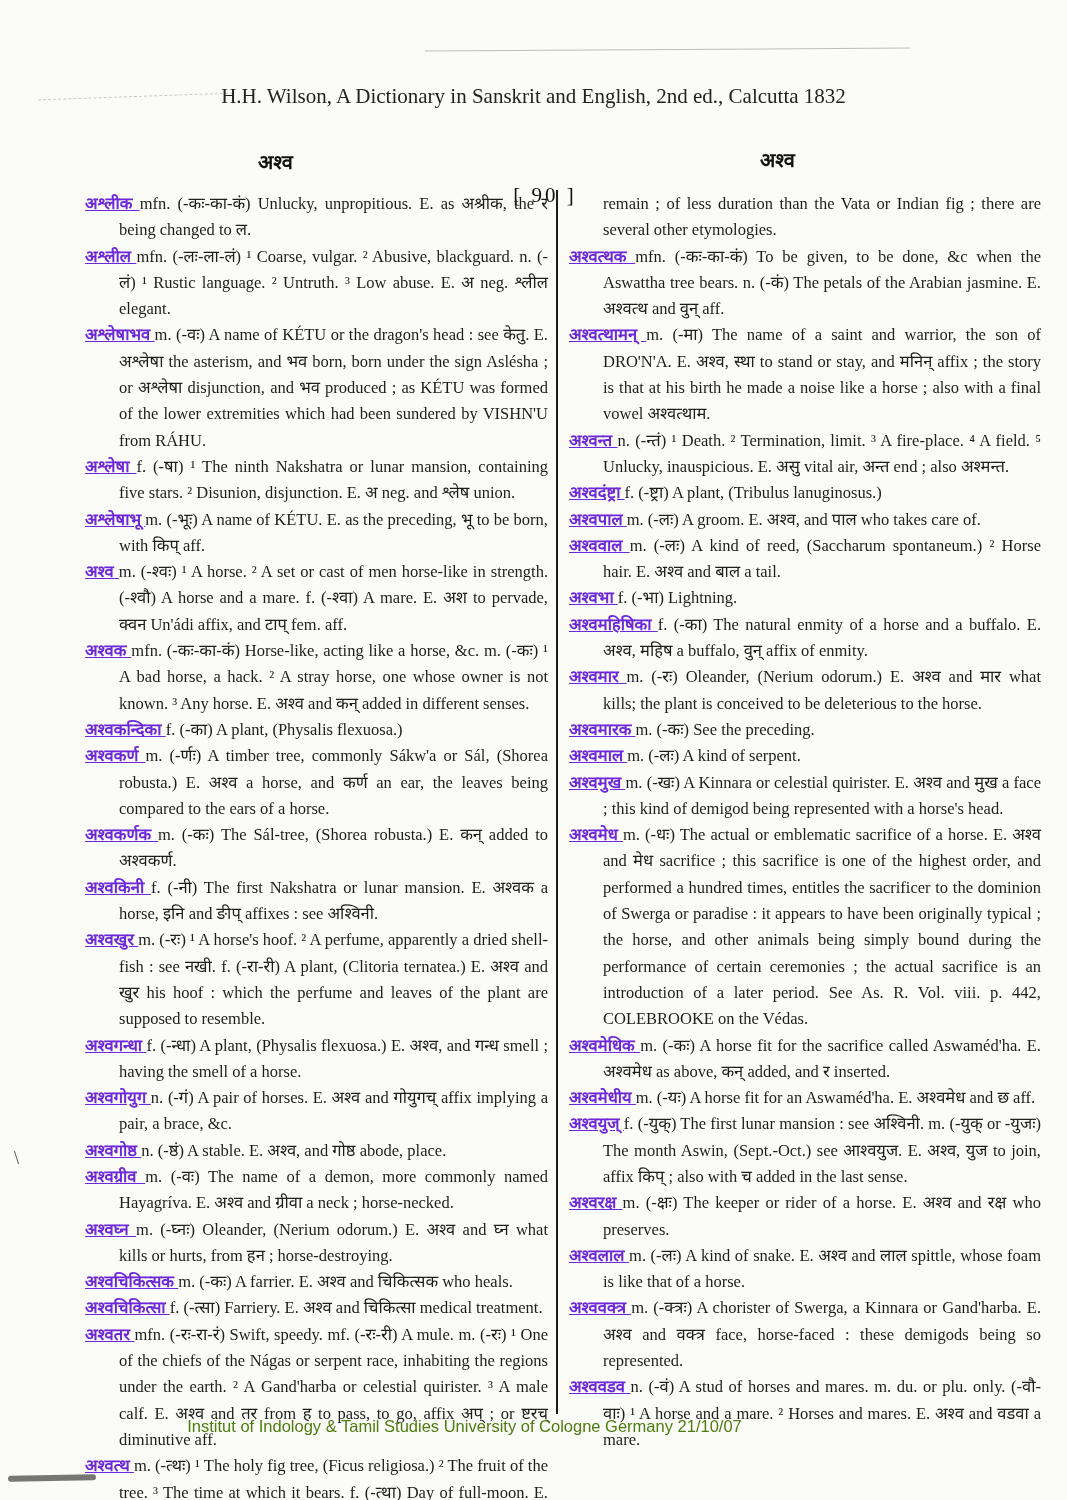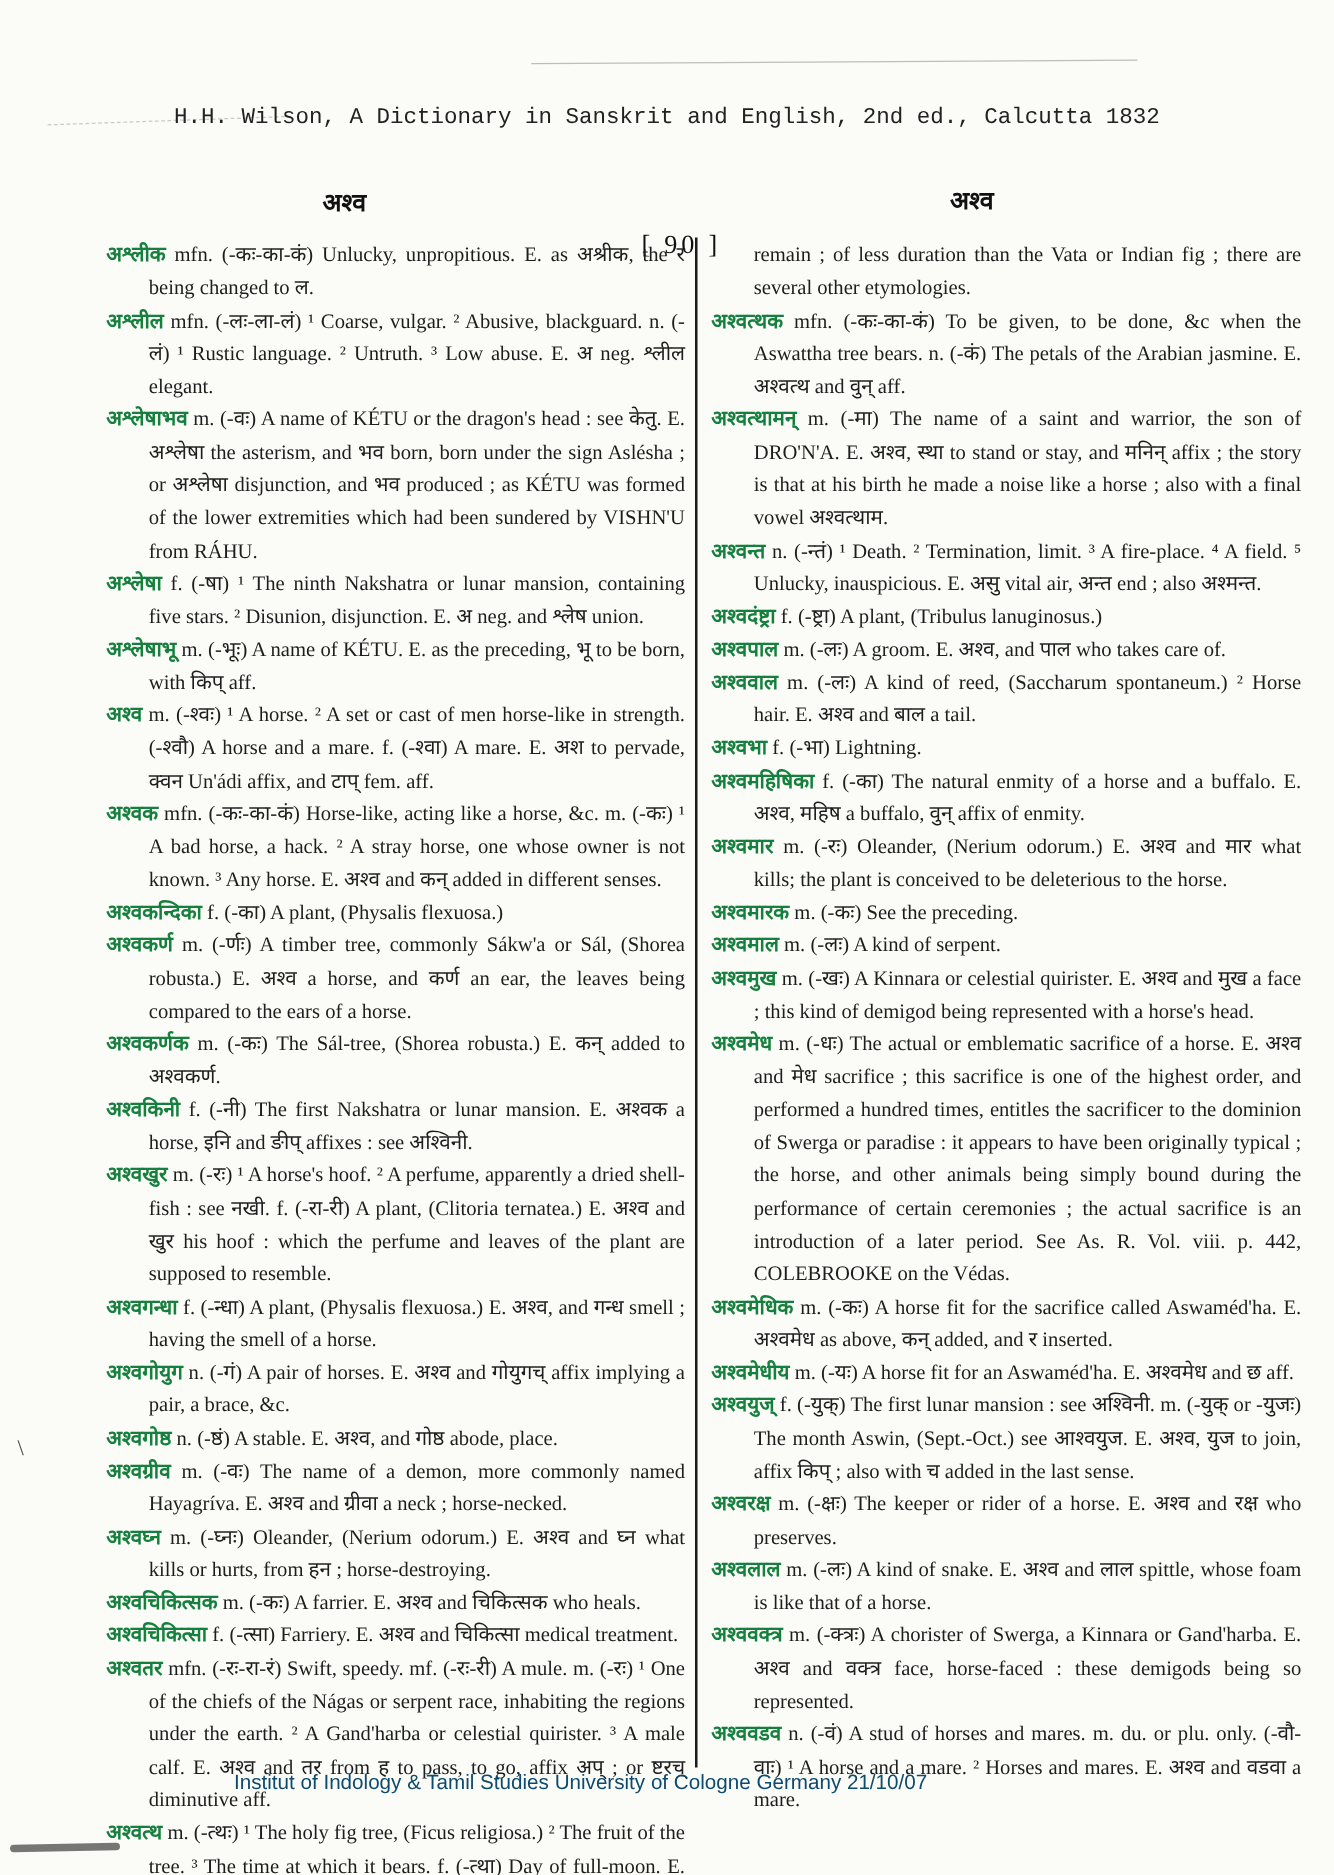--- a/index.html
+++ b/index.html
@@ -1,20 +1,20 @@
 <!DOCTYPE html>
 <html><head>
 <meta charset="utf-8">
 <style>
   html,body { margin:0; padding:0; }
   body { width:1067px; height:1500px; position:relative; background:#fbfbf8; overflow:hidden;
          font-family:"Liberation Serif","DejaVu Serif",serif; color:#1d1d1d; }
 
   .scan-header { position:absolute; top:84px; left:0; width:1067px; text-align:center;
-                 font-family:Liberation Mono, monospace; font-size:18px; color:#222; }
+                 font-family:Liberation Serif, serif; font-size:21px; color:#222; }
 
   .artifact-line { position:absolute; top:49px; left:425px; width:485px; height:0;
                    border-top:1.5px solid #8a8a8a; transform:rotate(-0.35deg); opacity:.55; }
   .artifact-dashes { position:absolute; top:96px; left:38px; width:195px; height:0;
                      border-top:1px dashed #b5b5b5; transform:rotate(-2deg); opacity:.7; }
   .artifact-backslash { position:absolute; top:1148px; left:14px; font-size:18px; color:#444; }
   .artifact-smudge { position:absolute; top:1475px; left:8px; width:88px; height:6px;
                      background:#4a4a4a; border-radius:3px; transform:rotate(-1deg); opacity:.75; }
 
   .page-head-word { position:absolute; top:148px; font-size:20px; font-weight:bold; color:#111; }
@@ -24,24 +24,24 @@
                  font-size:21px; color:#111; letter-spacing:3px;margin-top:40px; }
 
   .column-divider { position:absolute; left:556px; top:190px; width:2px; height:1224px; background:#1b1b1b; }
 
   .dict-col { position:absolute; top:191px; font-size:16.5px; line-height:26.3px; }
   .dict-col.left { left:85px; width:463px; }
   .dict-col.right { left:569px; width:472px; }
 
   .entry { margin:0; padding-left:34px; text-indent:-34px; text-align:justify; }
   .entry.cont { text-indent:0; }
-  .hw { font-weight:bold; color:#15803d; }
+  .hw { font-weight:bold; color:#6d28d9;text-decoration:underline; }
 
   .scan-footer { position:absolute; top:1417px; left:0; width:929px; text-align:center;
-                 font-family:"Liberation Sans","DejaVu Sans",sans-serif; font-size:16.5px; color:#0c4a6e; }
+                 font-family:"Liberation Sans","DejaVu Sans",sans-serif; font-size:16.5px; color:#4d7c0f; }
 </style>
 </head>
 <body>
 
 <div>
 
   <div class="artifact-line"></div>
   <div class="artifact-dashes"></div>
 
   <div class="scan-header">H.H. Wilson, A Dictionary in  Sanskrit and English, 2nd ed., Calcutta 1832</div>

